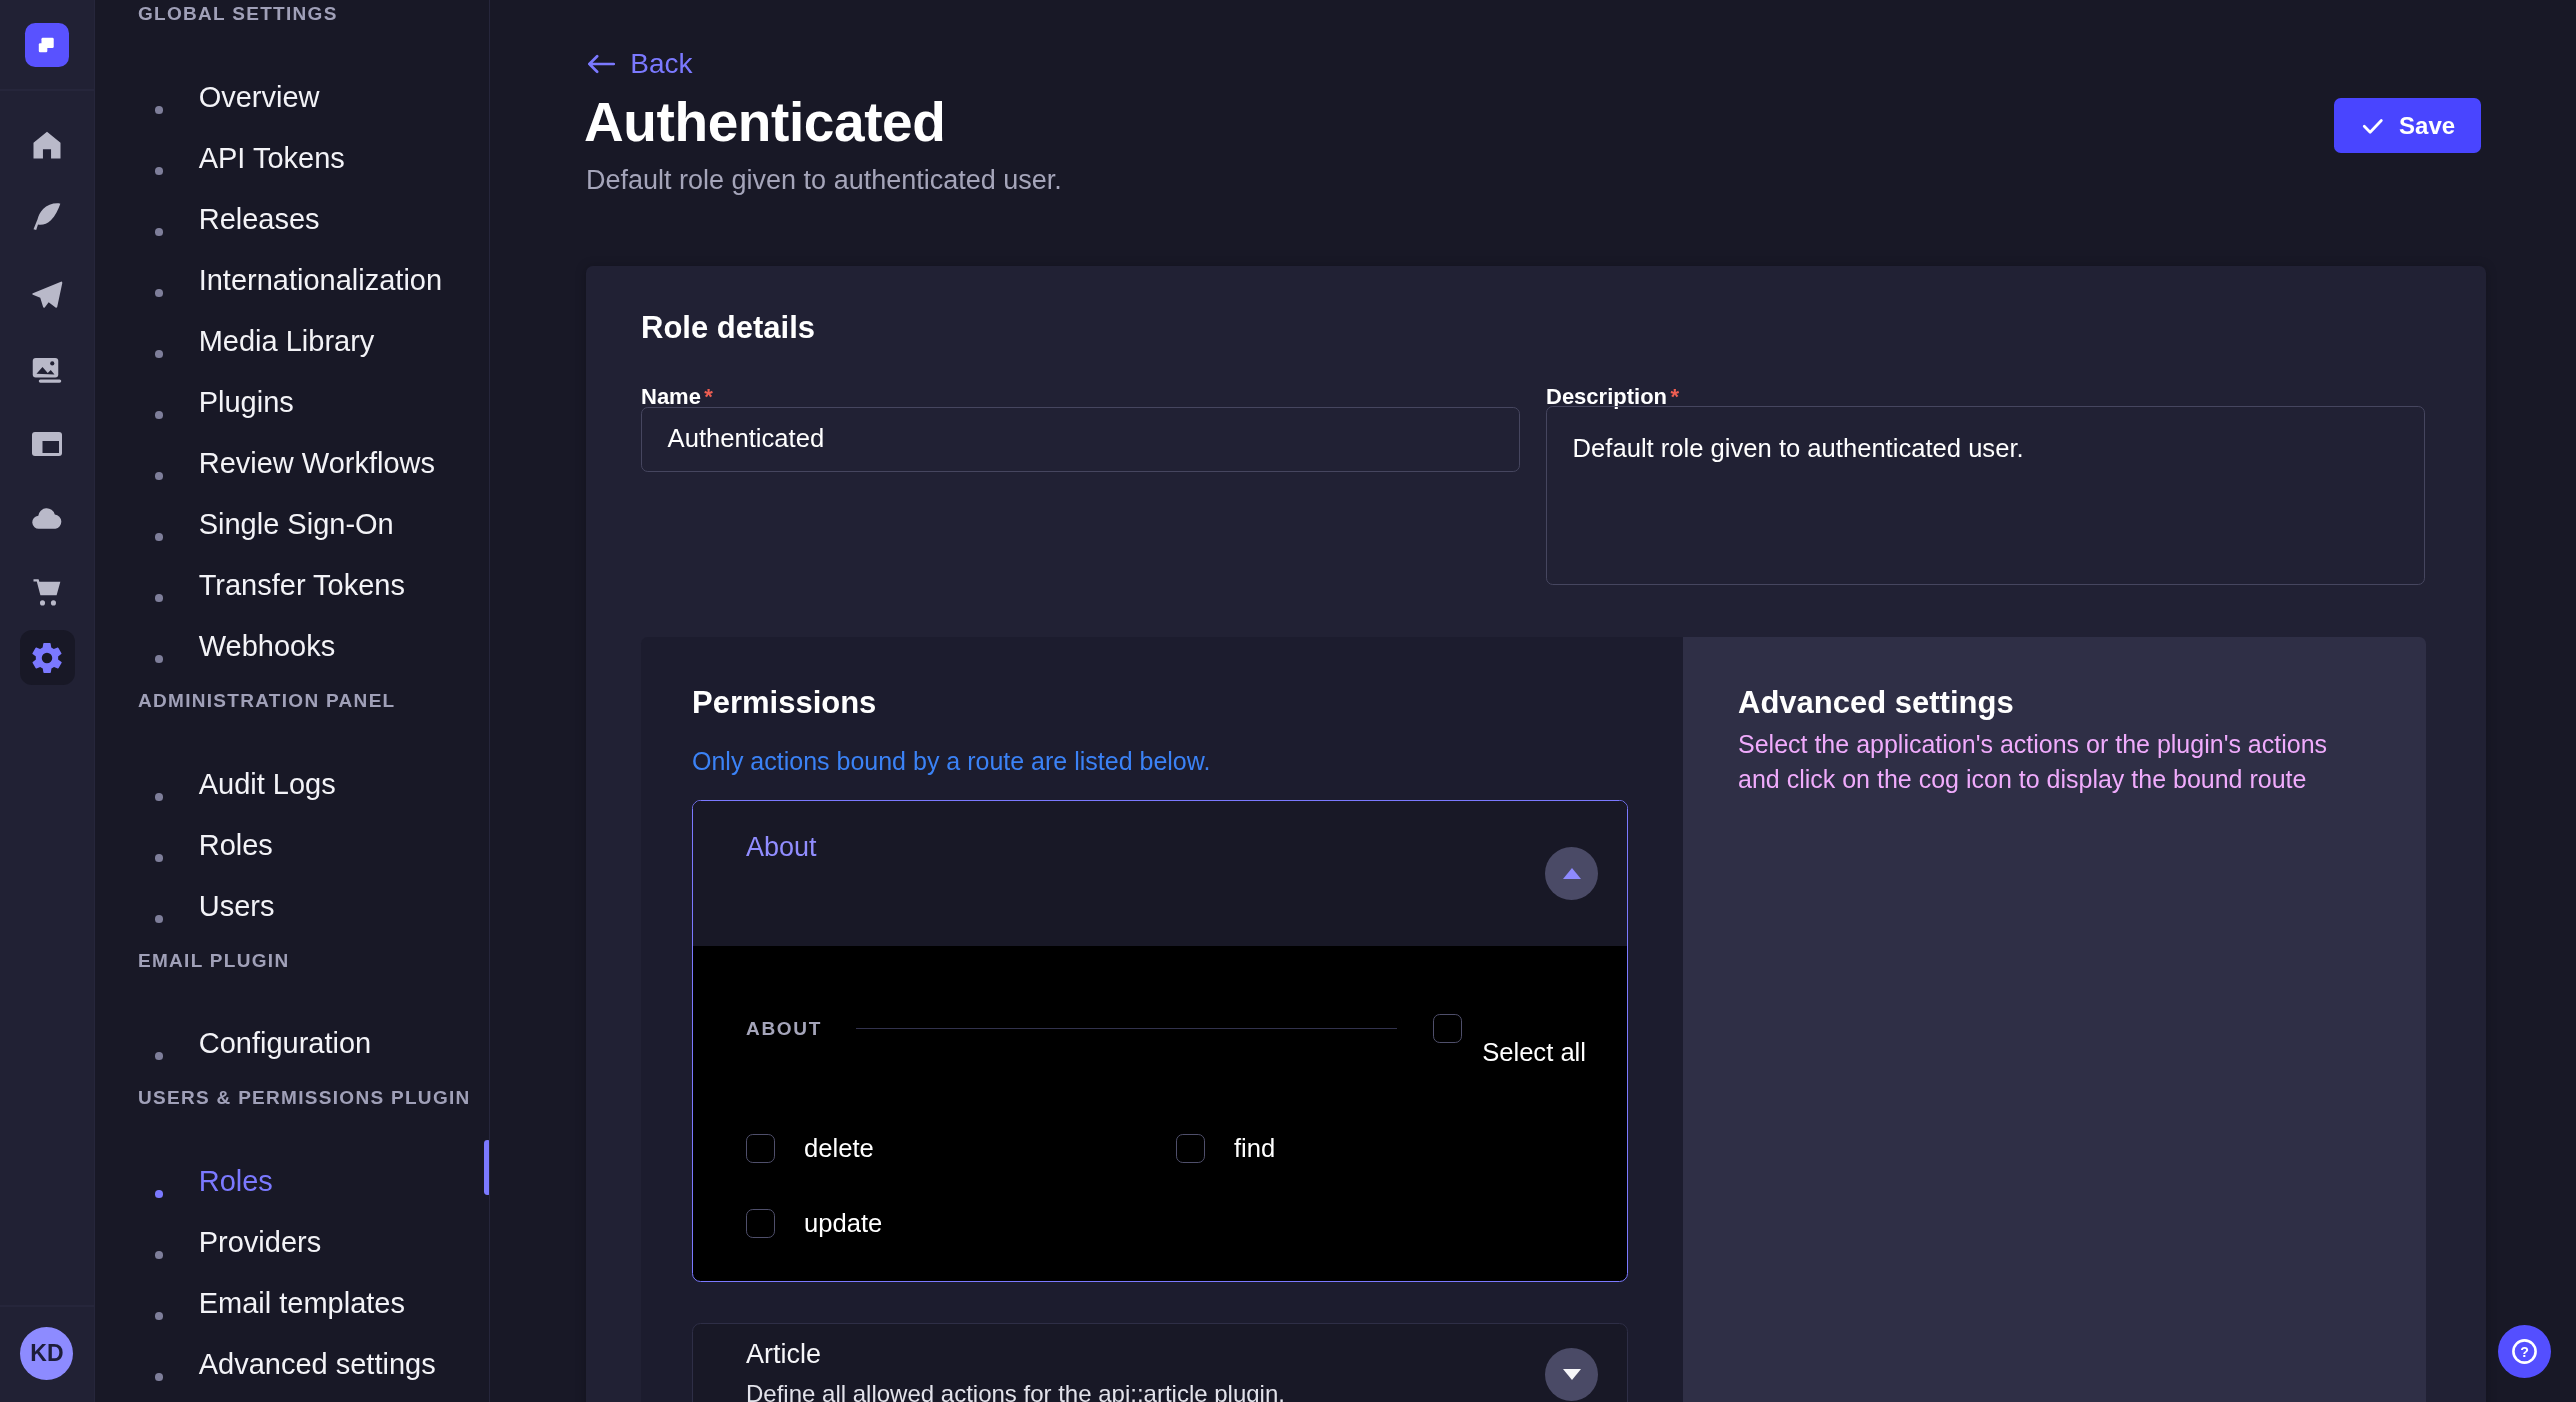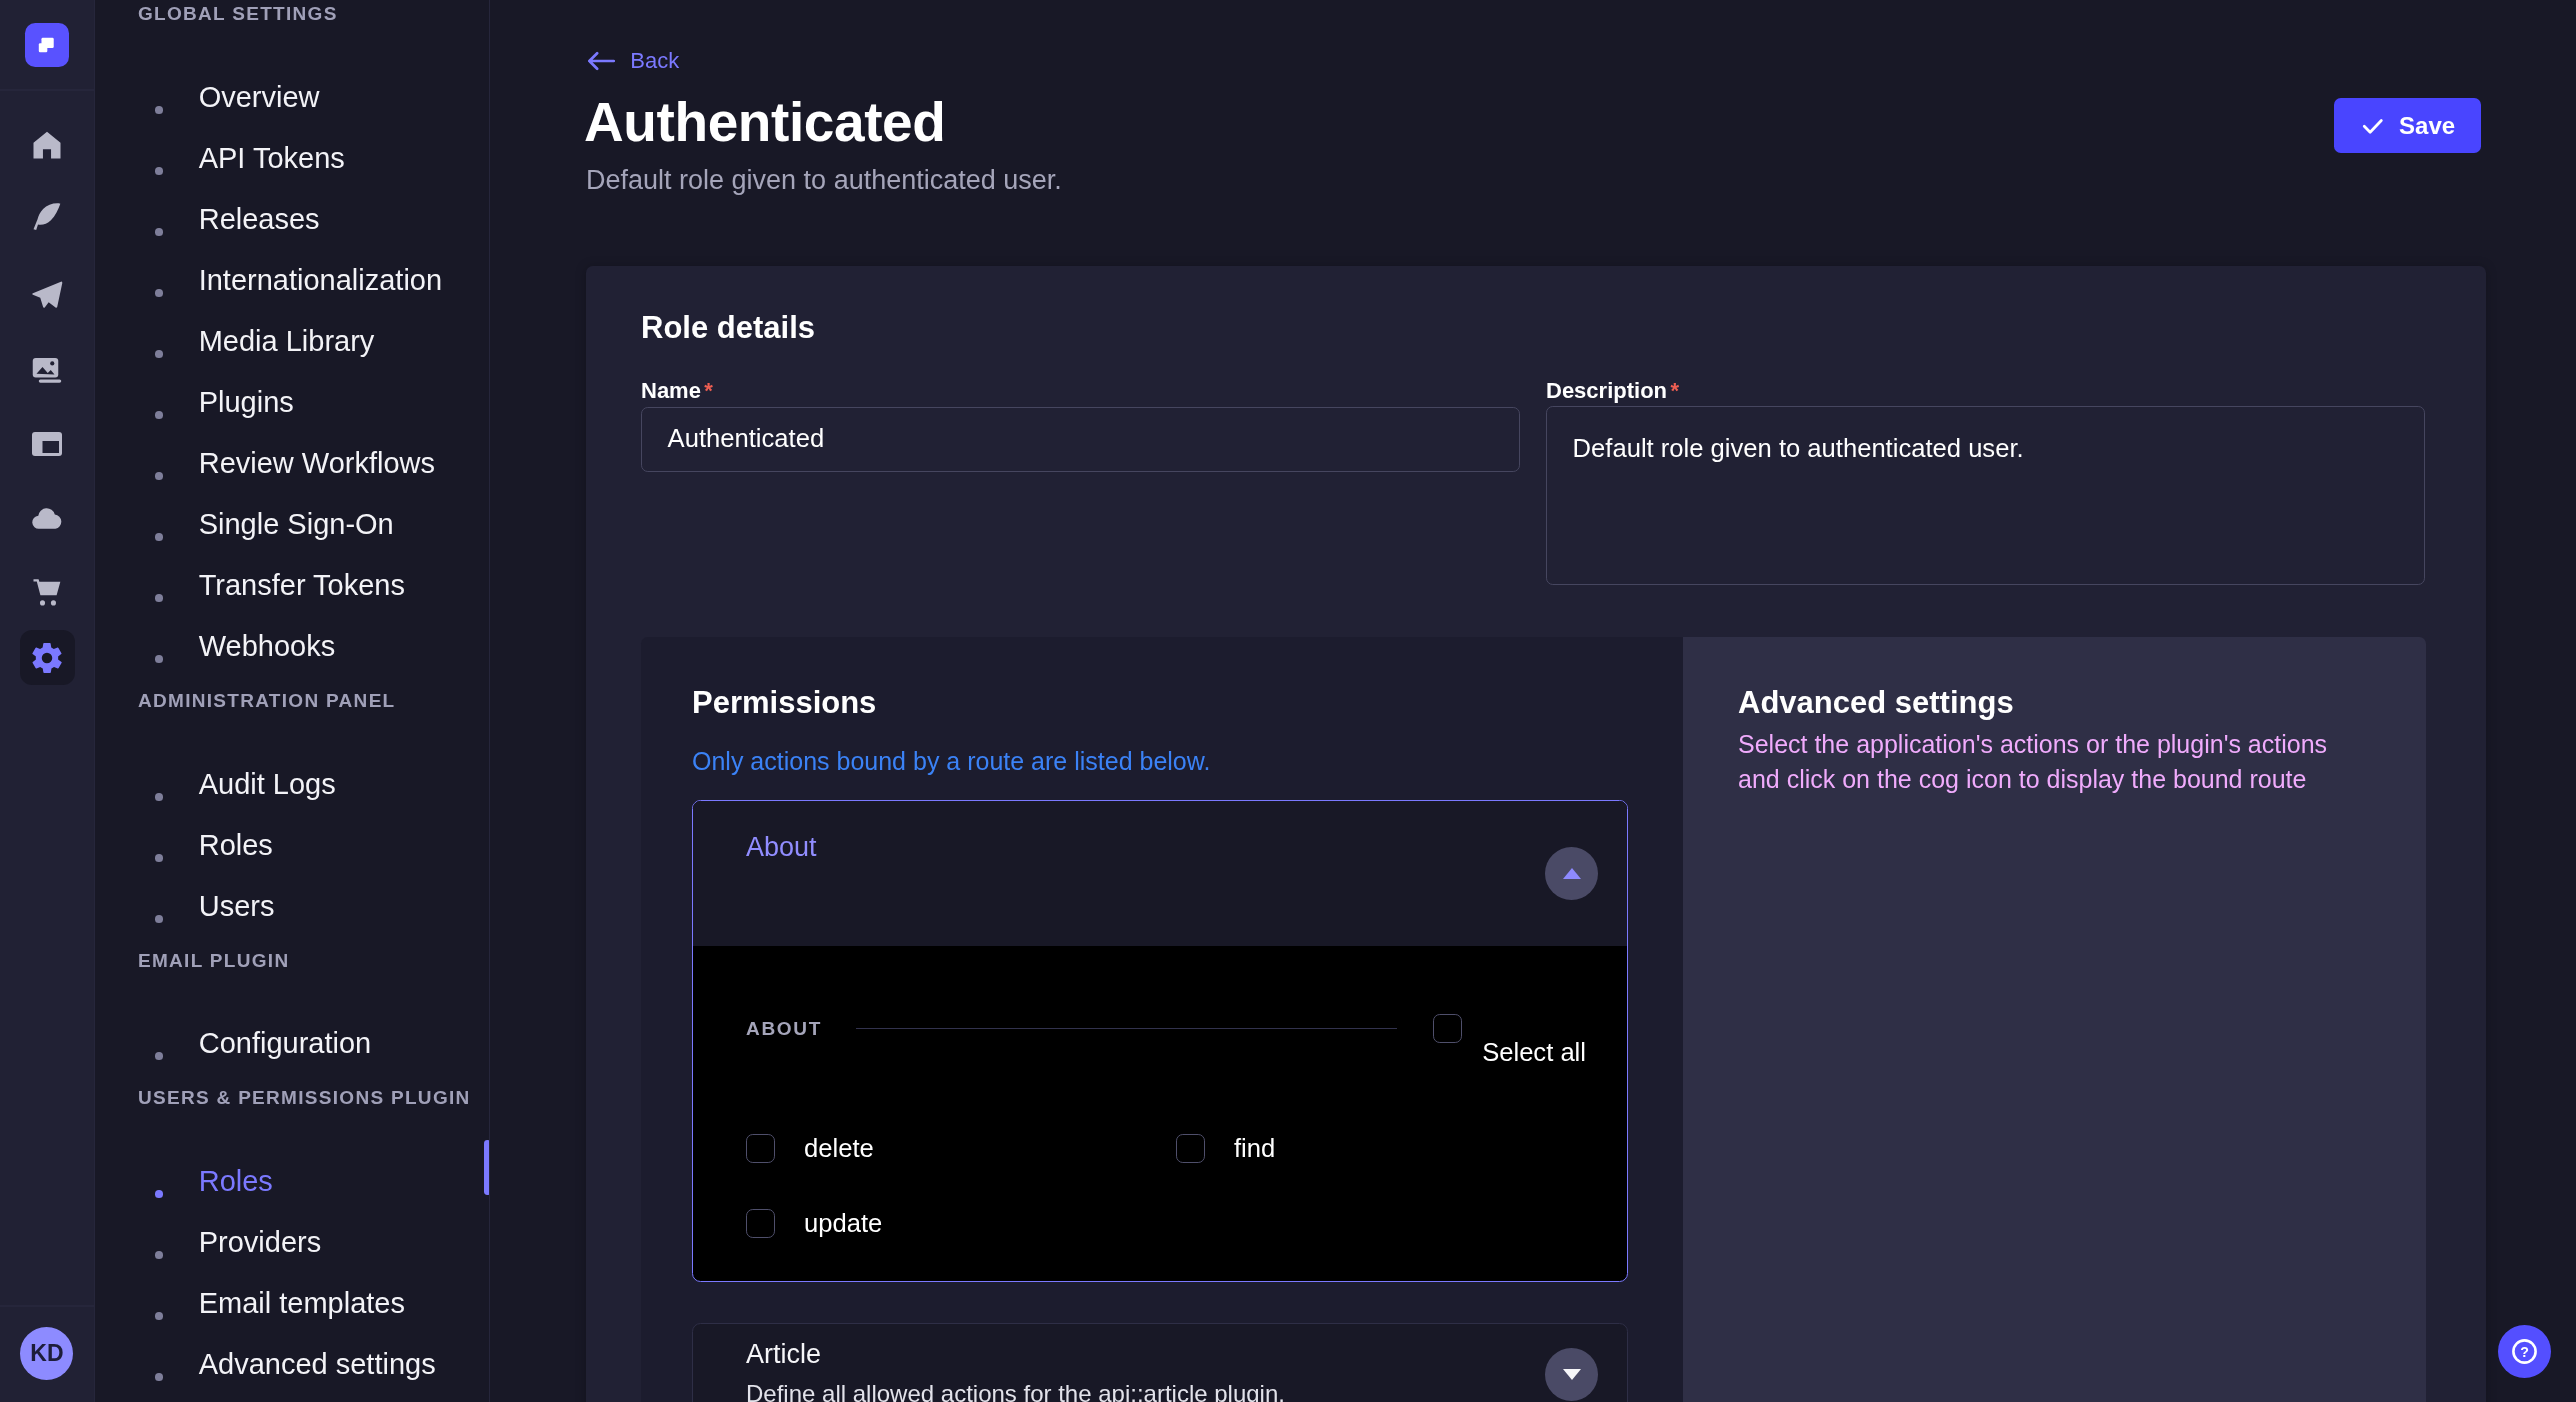--- a/index.html
+++ b/index.html
@@ -19,28 +19,28 @@
   
   .subnav{position:absolute;left:94px;top:0;width:396px;height:1402px;background:#181826;border-right:1.7px solid #26263b;box-sizing:border-box;overflow:hidden;z-index:4;}
   .sn-header{height:25.6px;margin:27px 0 24px 44px;font-size:19px;font-weight:700;letter-spacing:1.3px;color:#a0a0b8;}
   .sn-header:first-child{margin-top:3.4px;}
   .sn-item{position:relative;height:61px;display:flex;align-items:flex-end;padding-left:61px;gap:36px;font-size:29px;color:#f3f3f7;cursor:pointer;}
   .sn-dot{width:7.7px;height:7.7px;border-radius:50%;background:#7e7e9a;flex:none;}
   .sn-item.active{color:#7b79ff;}
   .sn-item.active .sn-dot{background:#7b79ff;}
   .sn-bar{position:absolute;right:-1.7px;top:3.4px;width:6.8px;height:55px;border-radius:3.4px;background:#7b79ff;}
   
-  .back{position:absolute;left:586px;top:48px;display:flex;align-items:center;gap:15.3px;color:#7b79ff;font-size:22px;cursor:pointer;}
+  .back{position:absolute;left:586px;top:48px;display:flex;align-items:center;gap:15.3px;color:#7b79ff;font-size:28px;cursor:pointer;}
   .page-title{position:absolute;left:584px;top:90px;font-size:55px;font-weight:700;color:#ffffff;letter-spacing:-0.4px;}
   .page-sub{position:absolute;left:586px;top:165px;font-size:27px;color:#a5a5ba;}
   .save-btn{position:absolute;left:2334px;top:98px;width:147px;height:55px;border-radius:6.8px;background:#4945ff;display:flex;align-items:center;justify-content:center;gap:13.6px;color:#fff;font-size:24px;font-weight:600;cursor:pointer;}
   
   .card{position:absolute;left:586px;top:266px;width:1900px;height:1160px;background:#212134;border-radius:6.8px;box-shadow:0 1.7px 10.2px rgba(0,0,0,.25);}
   .rd-heading{position:absolute;left:55px;top:44px;font-size:31px;font-weight:600;color:#fff;}
-  .field-label{position:absolute;top:112px;font-size:22px;font-weight:600;color:#ffffff;}
+  .field-label{position:absolute;top:118px;font-size:22px;font-weight:600;color:#ffffff;}
   .req{color:#ee5e52;margin-left:3.4px;}
   .name-box{position:absolute;left:55px;top:141px;width:879px;height:65px;border:1.7px solid #46465f;border-radius:6.8px;box-sizing:border-box;font-size:25.6px;color:#fff;line-height:61px;padding-left:25.6px;cursor:text;}
   .desc-box{position:absolute;left:960px;top:140px;width:879px;height:179px;border:1.7px solid #46465f;border-radius:6.8px;box-sizing:border-box;font-size:25.6px;color:#fff;padding:27px 25.6px;cursor:text;}
   
   .perm-grid{position:absolute;left:55px;top:371px;width:1785px;height:789px;}
   .perm-left{position:absolute;left:0;top:0;width:1042px;height:789px;background:#1c1c2e;border-radius:6.8px 0 0 0;}
   .perm-right{position:absolute;left:1042px;top:0;width:743px;height:789px;background:#2f2f46;border-radius:0 6.8px 0 0;}
   .panel-heading{position:absolute;left:51px;top:48px;font-size:31px;font-weight:600;color:#fff;}
   .panel-sub{position:absolute;left:51px;top:110px;font-size:25px;color:#3b82f6;}
   .adv-heading{position:absolute;left:55px;top:48px;font-size:31px;font-weight:600;color:#fff;}

